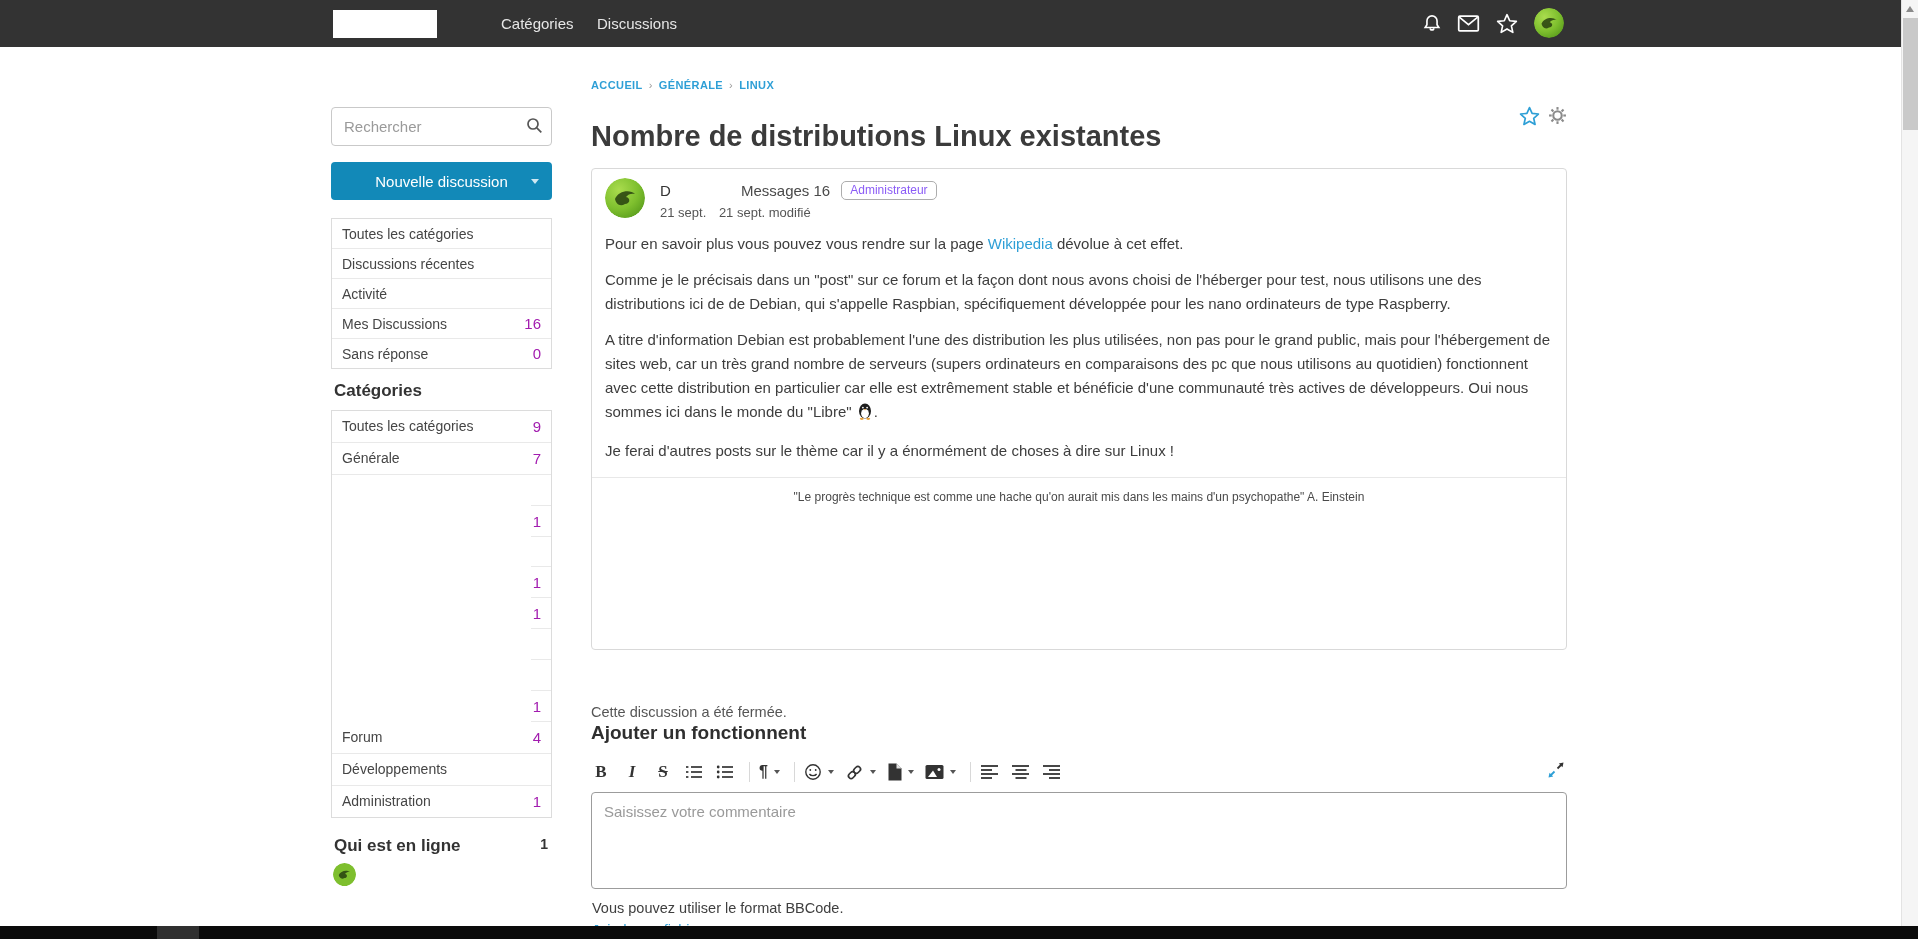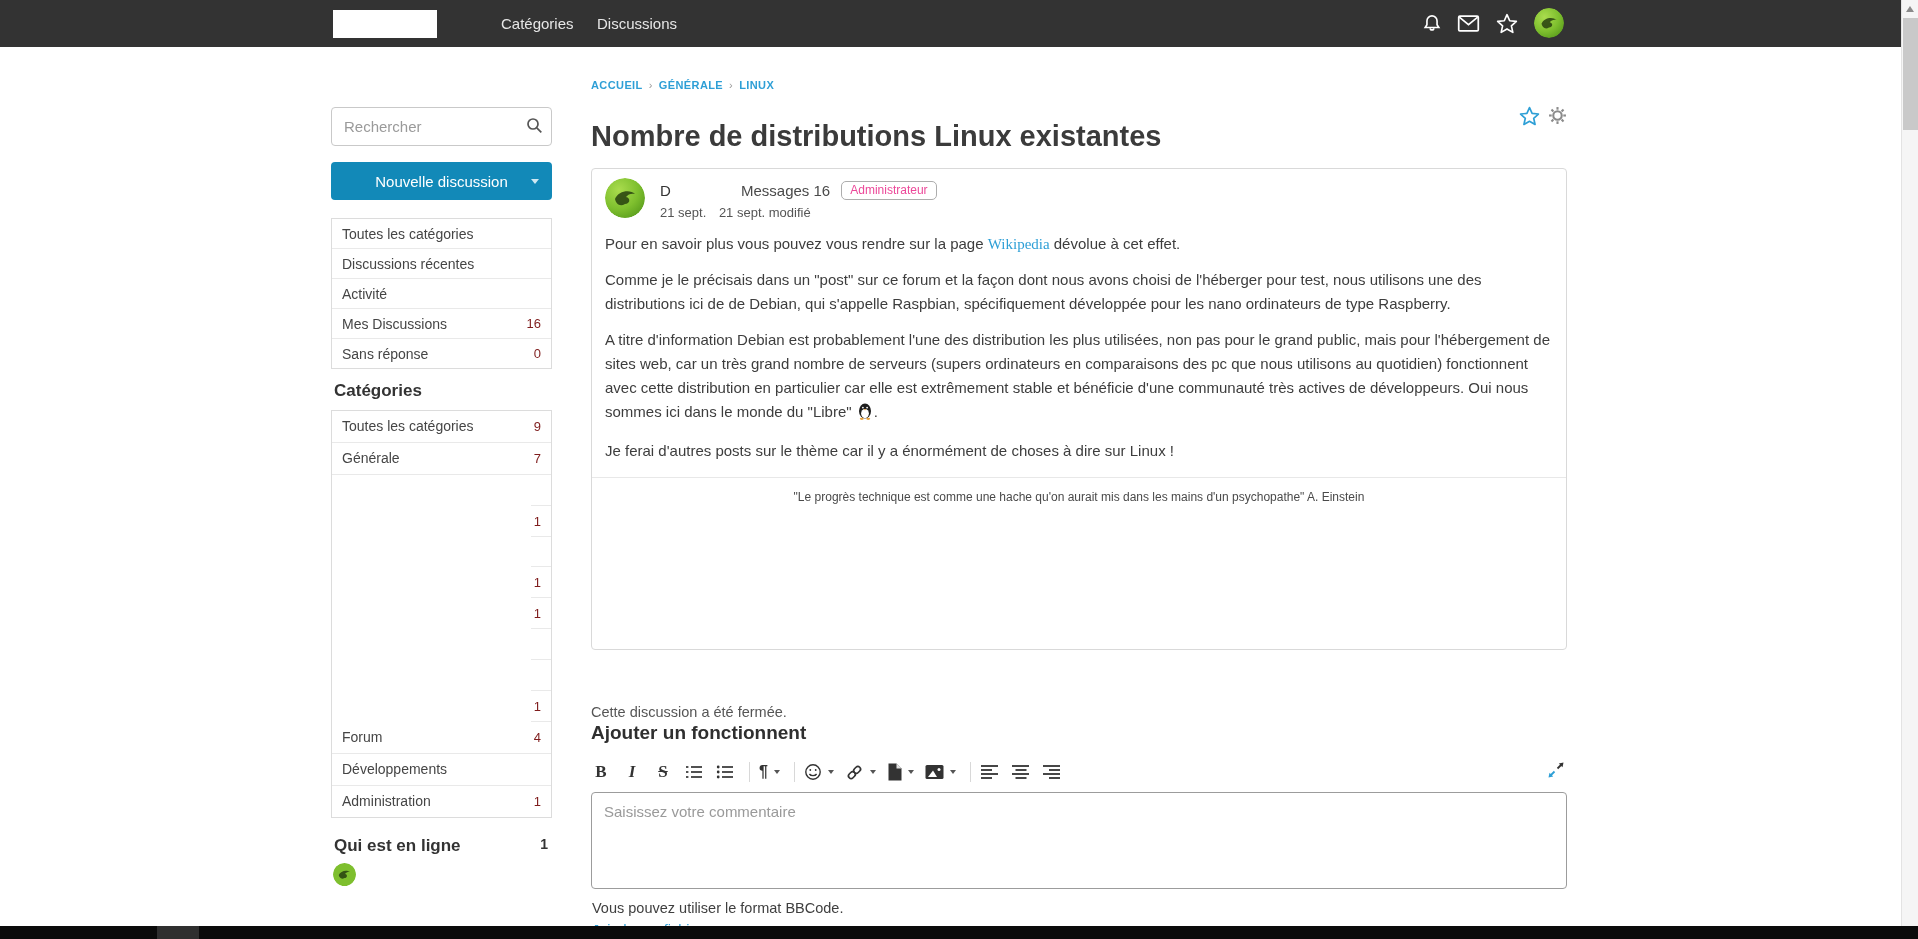--- a/index.html
+++ b/index.html
@@ -30,21 +30,21 @@
   .new-disc-btn{position:absolute;left:331px;top:162px;width:221px;height:38px;background:#1289b8;border:none;
     border-radius:4px;color:#fff;font-size:15px;cursor:pointer;font-family:"Liberation Sans",sans-serif;}
   .new-disc-btn .caret{position:absolute;right:13px;top:17px;border-left:4px solid transparent;border-right:4px solid transparent;border-top:5px solid #cfe8f2;}
   .side-list{position:absolute;left:331px;width:221px;border:1px solid #dcdcdc;border-radius:0;background:#fff;box-sizing:border-box;}
   .side-list.nav{top:218px;}
   .side-list.cats{top:410px;}
   .side-row{display:flex;align-items:center;padding:0 10px;font-size:14px;color:#454545;border-top:1px solid #e9e9e9;cursor:pointer;position:relative;}
   .side-list.nav .side-row{height:29px;}
   .side-list.cats .side-row{height:30.9px;}
   .side-row:first-child{border-top:none;}
-  .side-row .count{margin-left:auto;color:#7f1d1d;font-size:13px;}
+  .side-row .count{margin-left:auto;color:#a21caf;font-size:15px;}
   .side-row.after-redacted{border-top:none;}
   .side-row.after-redacted::before{content:"";position:absolute;top:-1px;right:0;width:20px;border-top:1px solid #e9e9e9;}
   .side-heading{position:absolute;left:334px;width:218px;font-size:17px;font-weight:bold;color:#333;}
   .side-heading.cats-h{top:381px;}
   .online-h{position:absolute;left:334px;top:836px;width:216px;font-size:17px;font-weight:bold;color:#333;display:flex;}
   .online-h .count{margin-left:auto;font-size:14px;font-weight:bold;color:#333;padding-right:2px;}
   .online-avatar{position:absolute;left:333px;top:863px;width:23px;height:23px;border-radius:50%;overflow:hidden;cursor:pointer;}
   
   .breadcrumb{position:absolute;left:591px;top:79px;font-size:11px;font-weight:bold;letter-spacing:.4px;color:#2e9fd6;}
   .breadcrumb .crumb{cursor:pointer;}
@@ -54,26 +54,26 @@
   .thread-actions .abtn{cursor:pointer;}
   
   .post-panel{position:absolute;left:591px;top:168px;width:976px;height:482px;border:1px solid #d9d9d9;border-radius:4px;
     box-sizing:border-box;background:#fff;padding:9px 13px;}
   .post-header{display:flex;}
   .post-avatar{width:40px;height:40px;border-radius:50%;overflow:hidden;flex:0 0 40px;cursor:pointer;}
   .post-head-text{margin-left:15px;padding-top:3px;}
   .ph-line1{display:flex;align-items:center;font-size:14px;color:#333;}
   .ph-line1 .author{display:inline-block;width:81px;font-size:15px;cursor:pointer;}
   .ph-line1 .msgcount{color:#4a4a4a;font-size:15px;}
-  .badge{margin-left:11px;border:1px solid #adadad;border-radius:5px;padding:1px 8px 2px;font-size:12px;color:#ec4899;background:#fff;}
+  .badge{margin-left:11px;border:1px solid #adadad;border-radius:5px;padding:1px 8px 2px;font-size:12px;color:#8b5cf6;background:#fff;}
   .ph-line2{margin-top:5px;font-size:13px;color:#555;}
   .ph-line2 .edited{margin-left:9px;}
   .post-body{margin-top:12px;font-size:15px;line-height:24px;color:#3d3d3d;}
   .post-body p{margin:12px 0;}
-  .post-body a{color:#2e9fd6;text-decoration:none;cursor:pointer;font-family:Liberation Serif, serif;}
+  .post-body a{color:#2e9fd6;text-decoration:none;cursor:pointer;}
   .penguin{display:inline-block;vertical-align:-3px;margin:0 1px;}
   .sig-divider{border:none;border-top:1px solid #e8e8e8;margin:14px -13px 0;}
   .signature{margin-top:12px;text-align:center;font-size:12px;color:#4a4a4a;}
   .post-tags{margin-top:20px;font-size:12.5px;color:#4a4a4a;}
   
   .closed-notice{position:absolute;left:591px;top:704px;font-size:14.5px;color:#555;}
   .add-comment-h{position:absolute;left:591px;top:722px;font-size:19px;font-weight:bold;color:#2f2f2f;}
   .editor-toolbar{position:absolute;left:591px;top:756px;width:976px;height:32px;display:flex;align-items:center;}
   .tbtn{height:26px;min-width:20px;display:flex;align-items:center;justify-content:center;cursor:pointer;color:#333;margin-right:11px;}
   .tbtn .glyph{font-family:"Liberation Serif",serif;font-size:17px;font-weight:bold;}

